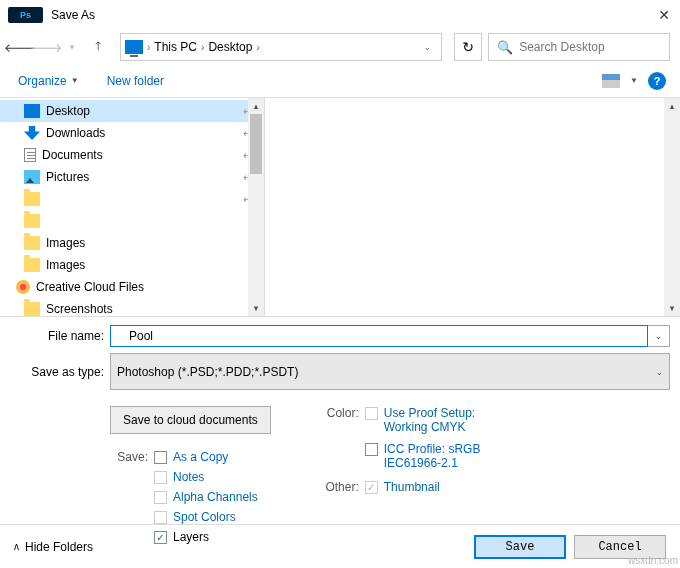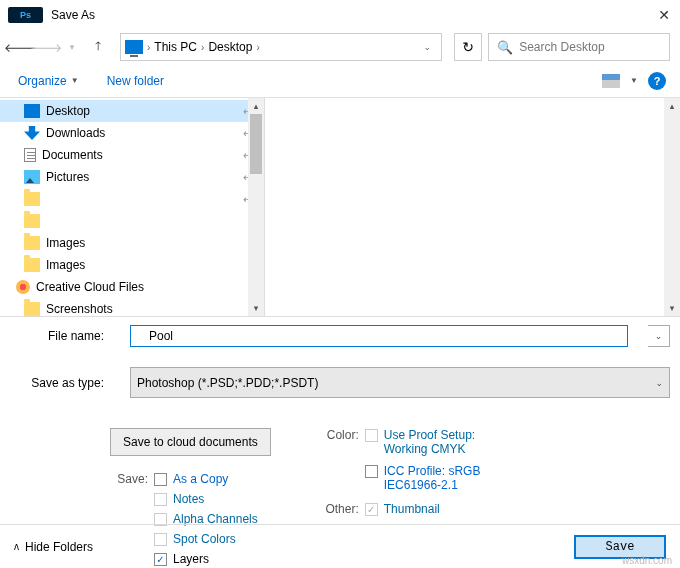--- a/index.html
+++ b/index.html
@@ -40,43 +40,43 @@
 .ico.folder::before { content:""; position:absolute; top:-3px; left:0; width:6px; height:3px; background:#ffd969; border-radius:1px 1px 0 0; }
 .ico.cc { background: radial-gradient(circle, #ff4d4d 30%, #ffb84d 30%); border-radius: 50%; width: 14px; height: 14px; }
 .pin { margin-left: auto; margin-right: 12px; color: #999; font-size: 11px; transform: rotate(45deg); }
 .splitter { width: 1px; background: #ddd; }
 .content { flex: 1; position: relative; }
 .scrollbar { position: absolute; right: 0; top: 0; width: 16px; height: 100%; background: #f0f0f0; }
 .scrollbar .arrow { height: 16px; display: flex; align-items: center; justify-content: center; font-size: 9px; color: #555; background: #f0f0f0; }
 .scrollbar .thumb { position: absolute; top: 16px; left: 2px; width: 12px; height: 60px; background: #c0c0c0; }
 .tree .scrollbar { left: 248px; width: 16px; }
 .form { padding: 8px 10px 8px 0; border-top: 1px solid #ddd; }
-.form-row { display: flex; align-items: center; margin-bottom: 20px; gap: 20px; }
+.form-row { display: flex; align-items: center; margin-bottom: 6px; }
 .form-label { width: 110px; text-align: right; padding-right: 6px; }
 .form-input { flex: 1; height: 22px; border: 1px solid #0078d7; padding: 0 18px; background: #fff; outline: none; }
-.form-select { flex: 1; height: 31px; border: 1px solid #aaa; background: #e8e8e8; padding: 0 6px; display: flex; align-items: center; }
+.form-select { flex: 1; height: 37px; border: 1px solid #aaa; background: #e8e8e8; padding: 0 6px; display: flex; align-items: center; }
 .form-select .drop { margin-left: auto; font-size: 9px; color: #555; }
 .combo-drop { width: 22px; height: 22px; border: 1px solid #aaa; border-left: none; display: flex; align-items: center; justify-content: center; font-size: 9px; color: #555; }
 .options { display: flex; padding: 10px 20px 0 110px; gap: 50px; }
 .opt-col { display: flex; flex-direction: column; gap: 6px; }
 .opt-row { display: flex; align-items: flex-start; gap: 6px; }
 .opt-lbl { color: #555; min-width: 38px; text-align: right; }
 .cloud-btn { border: 1px solid #aaa; background: #eee; padding: 6px 12px; margin-bottom: 10px; }
 .cb { width: 13px; height: 13px; border: 1px solid #888; display: inline-flex; align-items: center; justify-content: center; font-size: 10px; color: #0066cc; background: #fff; flex-shrink: 0; margin-top: 1px; }
 .cb.checked::after { content: "✓"; }
 .cb.disabled { border-color: #ccc; }
 .link { color: #0066cc; }
 .dim { color: #0369a1; }
 .footer { position: absolute; bottom: 0; left: 0; right: 0; height: 44px; display: flex; align-items: center; padding: 0 14px; border-top: 1px solid #ddd; }
 .hide-folders { display: flex; align-items: center; gap: 6px; }
 .hide-folders .chev { font-size: 10px; }
 .footer-btns { margin-left: auto; display: flex; gap: 8px; }
 .btn { width: 92px; height: 24px; border: 1px solid #aaa; background: #e8e8e8; display: flex; align-items: center; justify-content: center; font-family: Liberation Mono, monospace; }
 .btn.primary { border: 2px solid #0078d7; background: #cce4f7; }
-.watermark { position: absolute; bottom: 2px; right: 8px; font-size: 10px; color: #bbb; }
+.watermark { position: absolute; bottom: 2px; right: 2px; font-size: 10px; color: #bbb; }
 </style>
 </head>
 <body>
 
 <div class="titlebar">
   <div class="app-icon">Ps</div>
   <div class="title">Save As</div>
   <div class="close">✕</div>
 </div>
 
@@ -250,16 +250,17 @@
   </div>
 </div>
 
 <div class="footer">
   <div class="hide-folders">
     <span class="chev">ʌ</span>
     <span>Hide Folders</span>
   </div>
   <div class="footer-btns">
     <div class="btn primary">Save</div>
+    <div class="btn">Cancel</div>
   </div>
 </div>
 
 <div class="watermark">wsxdn.com</div>
 
 </body></html>

